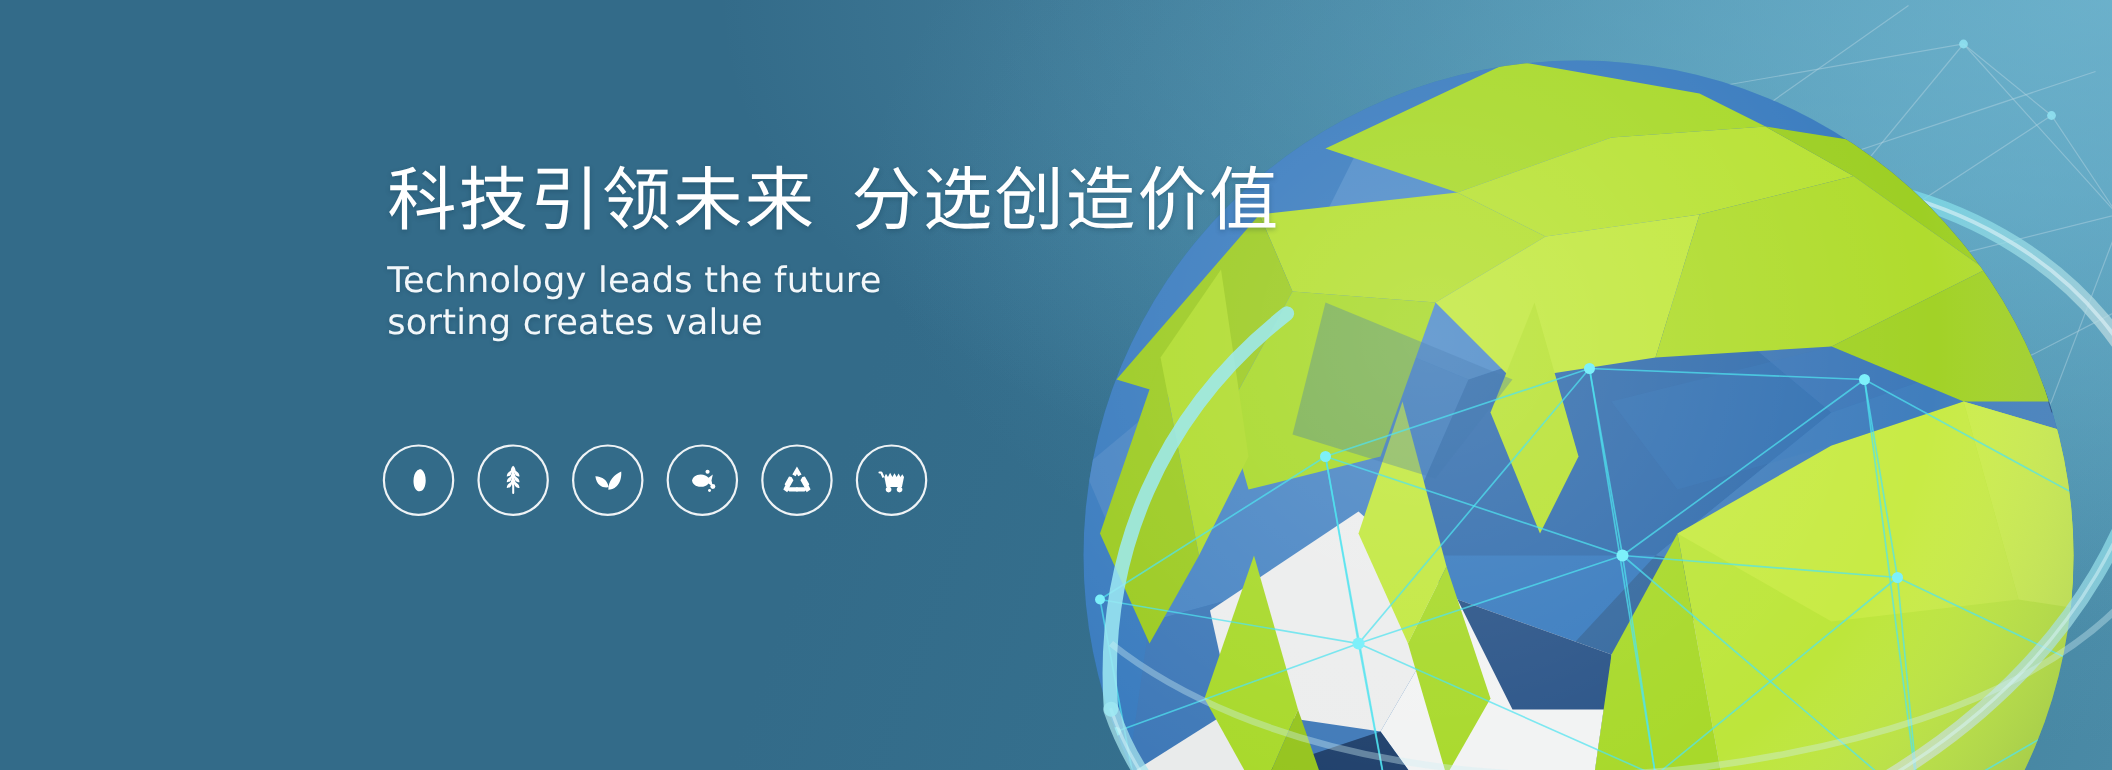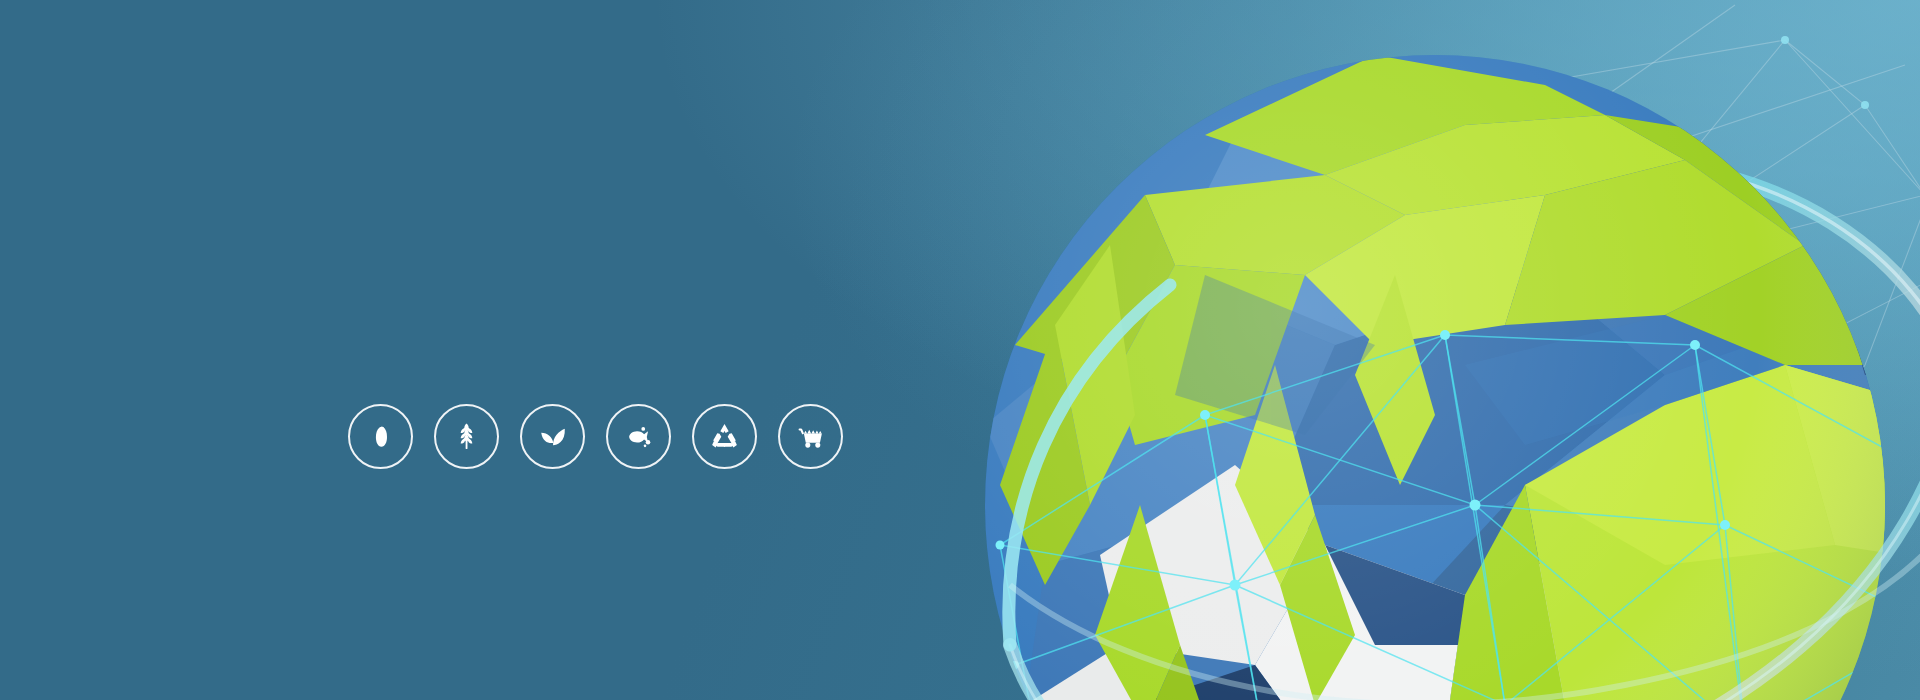--- a/index.html
+++ b/index.html
@@ -267,20 +267,28 @@
         <path d="M1055 430 C1020 640, 830 800, 560 860 C330 912, 160 860, 105 700" stroke="#d9f6fa" stroke-width="3" stroke-linecap="round" opacity="0.5"></path>
         <path d="M105 700 C95 560, 150 430, 265 340" stroke="#9deaf3" stroke-width="13" stroke-linecap="round" opacity="0.85"></path>
       </g>
 
       <g fill="none" opacity="0.38">
         <path d="M105 640 C230 740, 470 790, 720 740 C900 705, 1010 640, 1058 560" stroke="#cfeef5" stroke-width="6"></path>
       </g>
     </svg>
   </div>
 
+  <div class="copy">
+    <h1 class="headline"><span>科技引领未来</span><span class="gap"></span><span>分选创造价值</span></h1>
+
+    <div class="subhead">
+      <span>Technology leads the future</span>
+      <span>sorting creates value</span>
+    </div>
+  </div>
 
   <div class="icon-row">
 
     <div class="icon-badge">
       <span>
         <svg width="30" height="30" viewBox="0 0 30 30">
           <path d="M17.4 5.2c2.6 1.9 3.6 5.3 3.6 9.7 0 5.2-2 9.8-5.6 9.8-3.5 0-5.5-4.3-5.5-9.4 0-4.2 1.1-7.8 3.6-9.8.9-.7 2.1-.8 3.1-.6.4.1.6.2.8.3z"></path>
           <path d="M16.9 4.9c1.3.6 1.9 2 1.5 3.2-.4 1.3-1.8 1.9-3 1.4-1.3-.5-1.9-1.9-1.5-3.2.4-1.2 1.8-1.9 3-1.4z" fill="#336b89"></path>
         </svg>
       </span>

